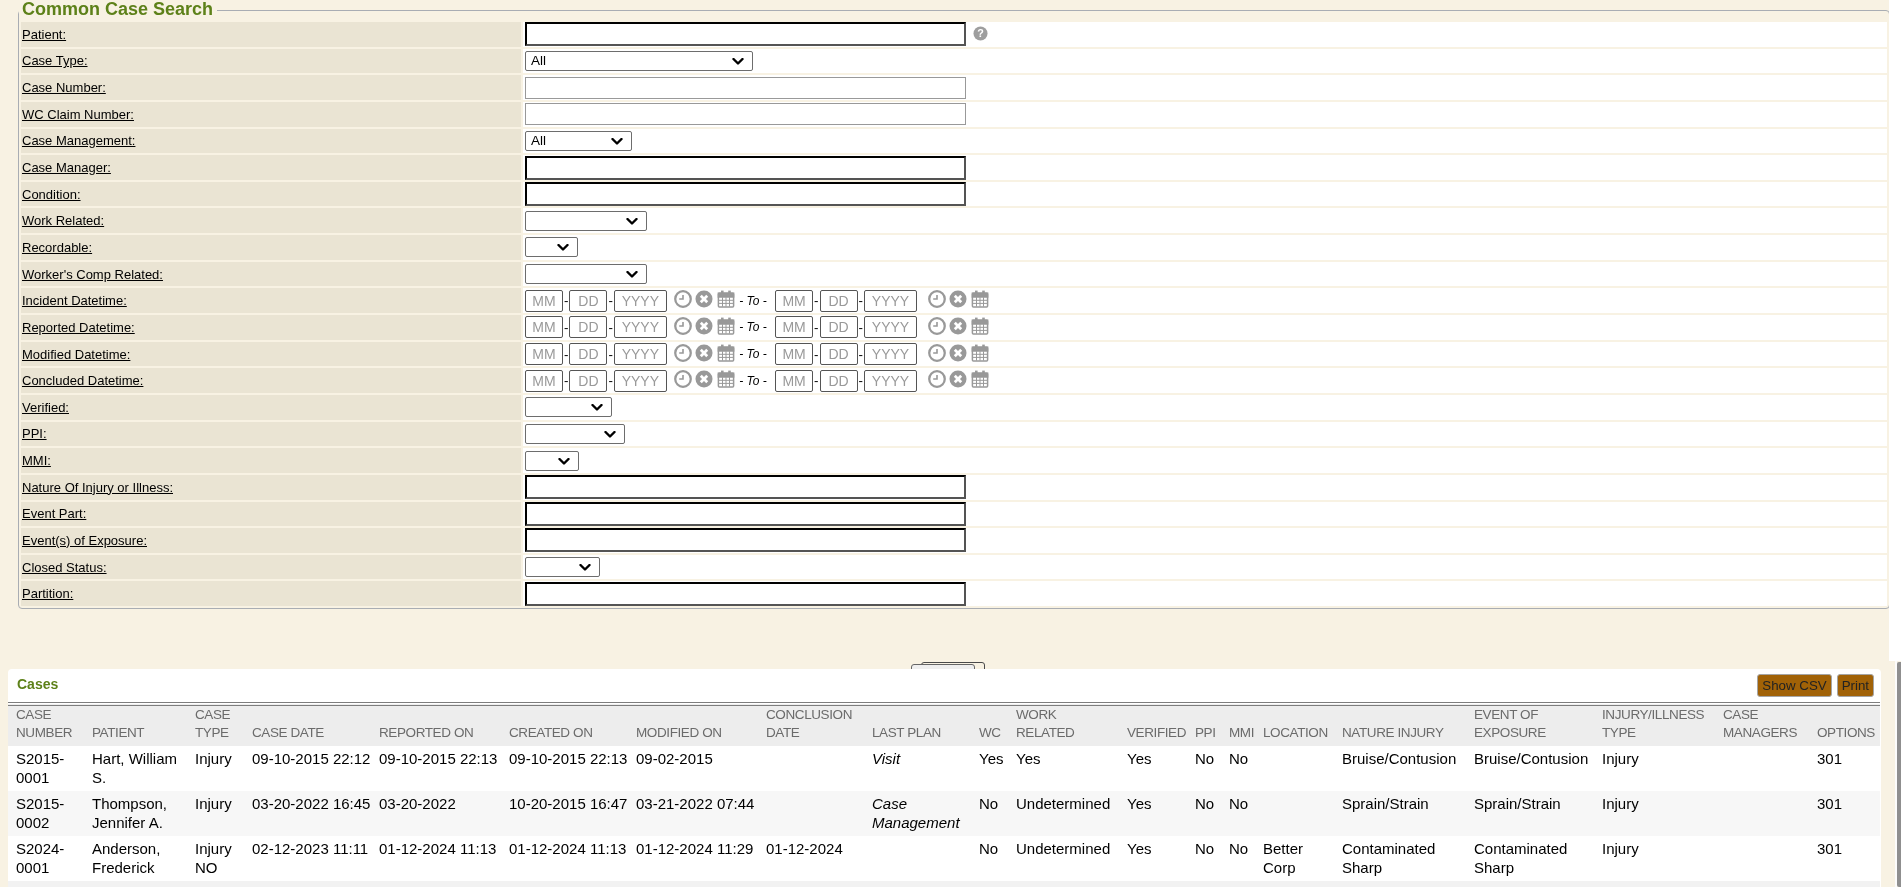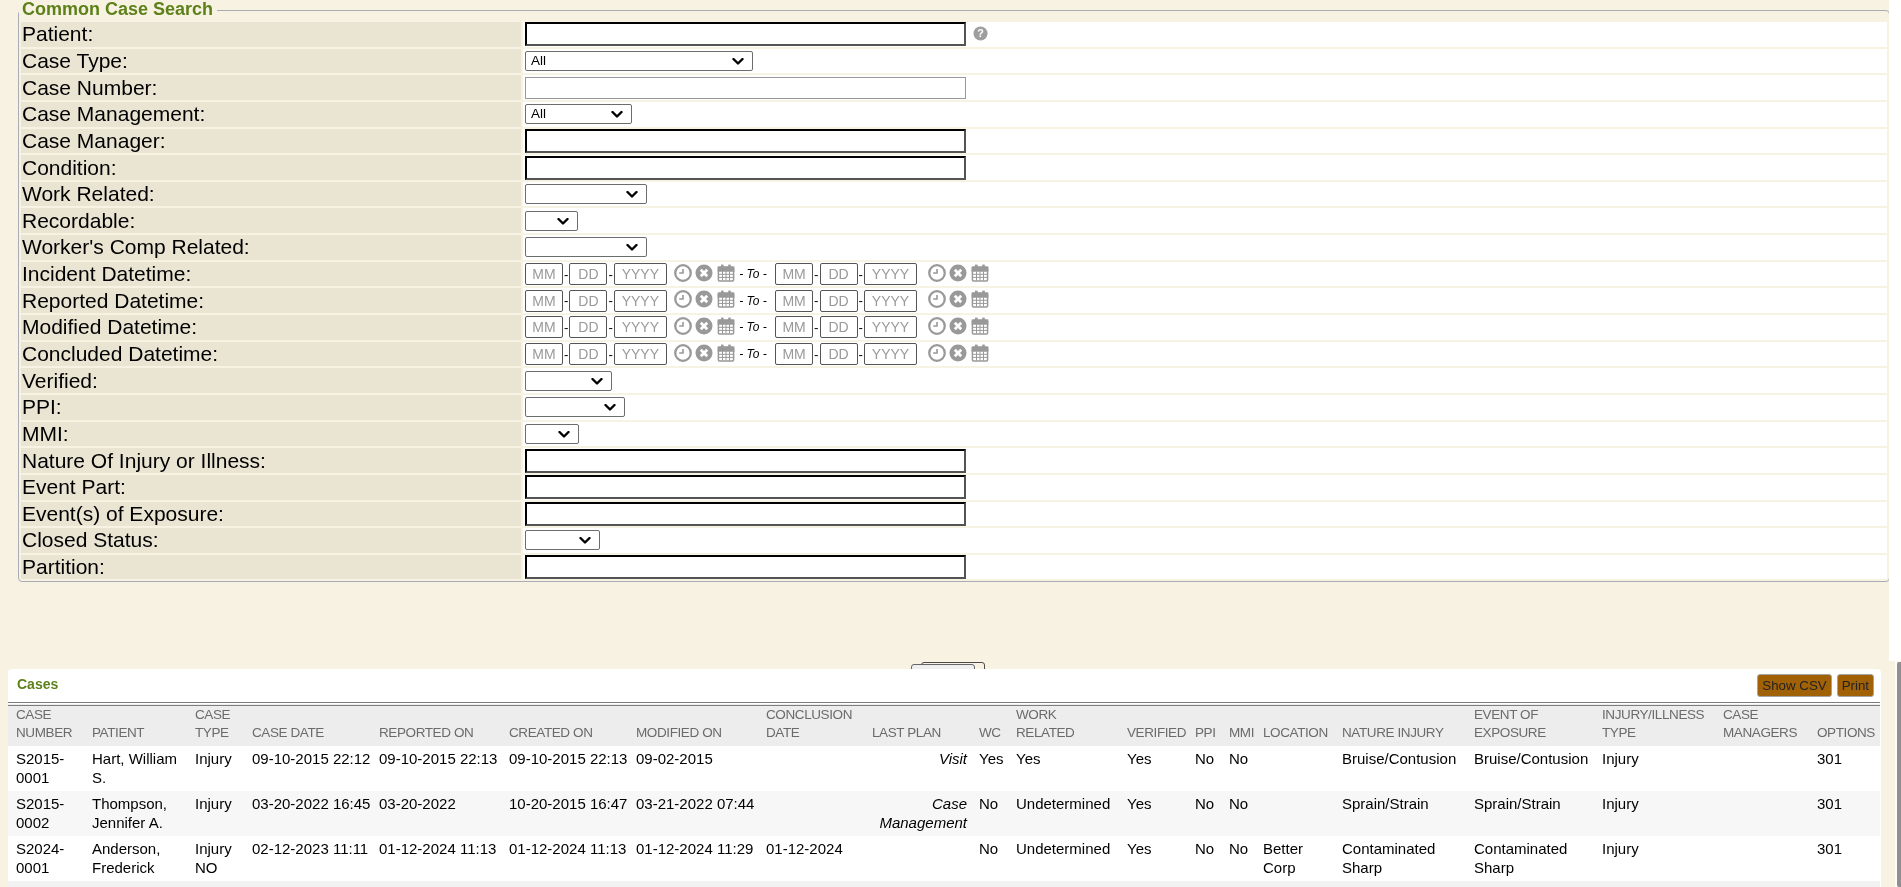--- a/index.html
+++ b/index.html
@@ -21,21 +21,21 @@
   position:relative; top:-1px;
   font-size:18px; font-weight:bold; color:#5d8119;
   margin-left:0px; padding:0 4px 0 3px;
 }
 table.form { border-collapse:separate; border-spacing:2px; width:100%; margin-top:-1px; }
 table.form td { padding:0; vertical-align:middle; }
 table.form td.inp { padding-left:2px; }
 table.form td.lbl { padding-left:1px; }
 td.lbl {
   background:#eae4d3; width:499px; padding-left:4px;
-  height:24.65px; font-size:21px;
+  height:24.65px; font-size:13px;text-decoration:underline;
 }
 td.inp { background:#ffffff; padding-left:2px; }
 input.thick {
   width:437px; height:20px; border:2px inset #000;
   background:#fff; padding:0; margin:0; display:block;
 }
 input.thin {
   width:439px; height:20px; border:1px solid #999;
   background:#fff; padding:0; margin:0; display:block;
 }
@@ -79,21 +79,21 @@
 table.cases thead tr { background:#ededed; }
 table.cases thead { border-top:4px double #7d7d7d; }
 table.cases th {
   color:#6b6b6b; font-weight:normal; text-align:left; vertical-align:bottom;
   font-size:13.5px; padding:0 4px 4.5px 8px; line-height:17.6px; letter-spacing:-0.4px;
 }
 table.cases td {
   vertical-align:top; padding:3px 4px 3.4px 8px; line-height:19.3px; white-space:nowrap;
 }
 table.cases tr.alt { background:#f7f7f7; }
-.ital { font-style:italic;text-align:right; }
+.ital { font-style:italic; }
 
 .searchbtn1 {
   position:absolute; left:921px; top:661.5px; width:62px; height:14px;
   border:1.5px solid #4a4a4a; border-radius:3px; background:transparent;
 }
 .searchbtn2 {
   position:absolute; left:911px; top:663.5px; width:62px; height:12px;
   border:1.2px solid #666; border-radius:3px; background:#efefef;
 }
 .rightgutter {
@@ -121,20 +121,26 @@
               </svg></span></td>
         </tr>
 <tr>
           <td class="lbl">Case Type:</td>
           <td class="inp"><span class="sel" style="width:221px">All<svg width="12" height="7" viewBox="0 0 12 7">
                 <path d="M1.5 1l4.5 4.5L10.5 1" stroke="#000" stroke-width="2.4" fill="none" stroke-linecap="round" stroke-linejoin="round"></path>
               </svg></span></td>
         </tr>
 <tr>
           <td class="lbl">Case Number:</td>
+          <td class="inp">
+            <input class="thin" type="text" style="">
+          </td>
+        </tr>
+<tr>
+          <td class="lbl">WC Claim Number:</td>
           <td class="inp">
             <input class="thin" type="text" style="">
           </td>
         </tr>
 <tr>
           <td class="lbl">Case Management:</td>
           <td class="inp"><span class="sel" style="width:100px">All<svg width="12" height="7" viewBox="0 0 12 7">
                 <path d="M1.5 1l4.5 4.5L10.5 1" stroke="#000" stroke-width="2.4" fill="none" stroke-linecap="round" stroke-linejoin="round"></path>
               </svg></span></td>
         </tr>

